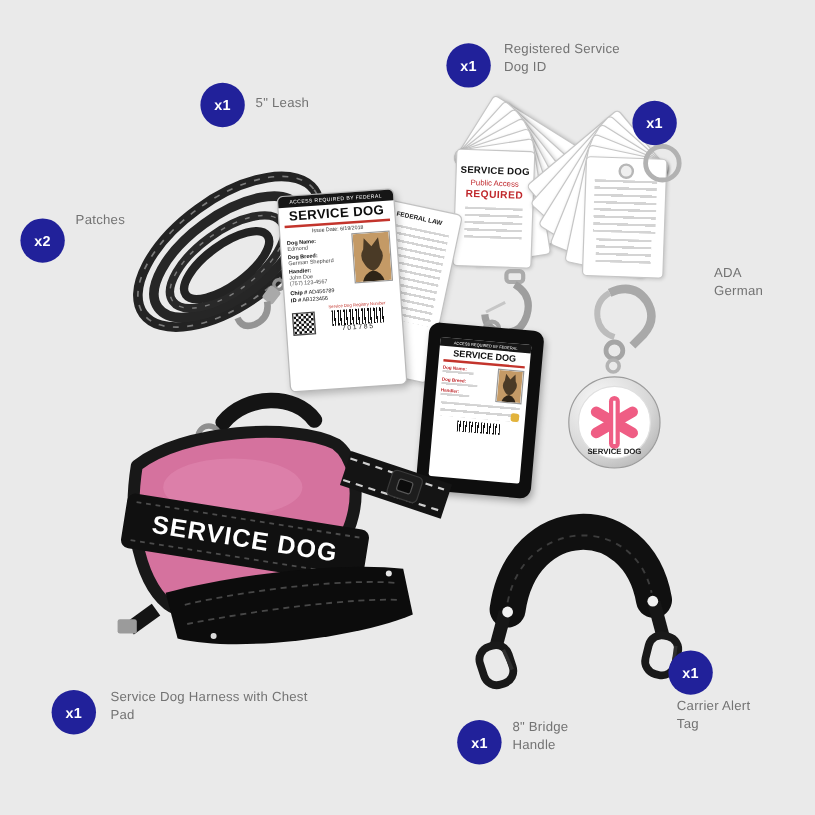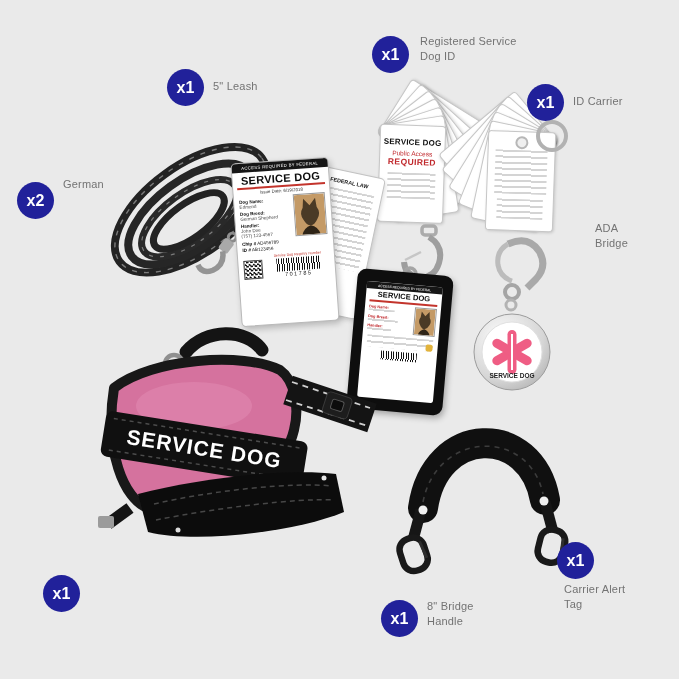--- a/index.html
+++ b/index.html
@@ -1,19 +1,19 @@
 <!DOCTYPE html>
 <html><head>
 <meta charset="utf-8">
 <style>
   html,body{margin:0;padding:0}
   body{width:679px;height:679px;background:#eaeaea;font-family:"Liberation Sans",sans-serif;position:relative;overflow:hidden}
   .stage{position:absolute;left:0;top:0;width:679px;height:679px}
   .abs{position:absolute}
-  .badge{position:absolute;width:37px;height:37px;border-radius:50%;background:#21219a;color:#fff;display:flex;align-items:center;justify-content:center;font-size:16px;font-weight:700;letter-spacing:.2px}
+  .badge{position:absolute;width:37px;height:37px;border-radius:50%;background:#21219a;color:#fff;display:flex;align-items:center;justify-content:center;font-size:12px;font-weight:700;letter-spacing:.2px}
   .badge.big{width:43px;height:43px}
   .lbl{position:absolute;color:#737373;font-size:11px;line-height:1.32;letter-spacing:.2px}
   
   .fan{position:absolute}
   .fcard{position:absolute;width:64px;height:96px;background:#fff;border:1px solid #c6c6c6;border-radius:4px;box-shadow:1px 1px 3px rgba(0,0,0,.15)}
   .fcard.pa{left:18px;top:26px;transform-origin:12% 8%}
   .fcard.ada{left:30px;top:26px;width:66px;height:98px;transform-origin:85% 8%}
   .pa-title{font-size:8px;font-weight:800;color:#111;text-align:center;margin-top:12px;letter-spacing:.2px}
   .pa-l1{font-size:6.5px;color:#c0282c;text-align:center;margin-top:3px}
   .pa-l2{font-size:8.5px;font-weight:800;color:#c0282c;text-align:center;letter-spacing:.4px}
@@ -258,28 +258,28 @@
     </svg>
   </div>
 
   <span class="badge" style="left:167px;top:69px">x1</span>
   <span class="lbl" style="left:213px;top:79px;width:90px">5" Leash</span>
 
   <span class="badge" style="left:372px;top:36px">x1</span>
   <span class="lbl" style="left:420px;top:34px;width:110px">Registered Service Dog ID</span>
 
   <span class="badge" style="left:527px;top:84px">x1</span>
-  <span class="lbl" style="left:573px;top:94px;width:100px">ID Carrier</span>
 
   <span class="badge" style="left:17px;top:182px">x2</span>
-  <span class="lbl" style="left:63px;top:177px;width:80px">German</span>
-
-  <span class="lbl" style="left:595px;top:221px;width:55px">ADA Bridge</span>
+  <span class="lbl" style="left:63px;top:177px;width:80px">Patches</span>
+
+  <span class="lbl" style="left:595px;top:221px;width:55px">ADA German</span>
 
   <span class="badge" style="left:43px;top:575px">x1</span>
+  <span class="lbl" style="left:92px;top:574px;width:165px">Service Dog Harness with Chest Pad</span>
 
   <span class="badge" style="left:381px;top:600px">x1</span>
   <span class="lbl" style="left:427px;top:599px;width:85px">8" Bridge Handle</span>
 
   <span class="badge" style="left:557px;top:542px">x1</span>
   <span class="lbl" style="left:564px;top:582px;width:80px">Carrier Alert Tag</span>
 
 </div>
 
 </body></html>

